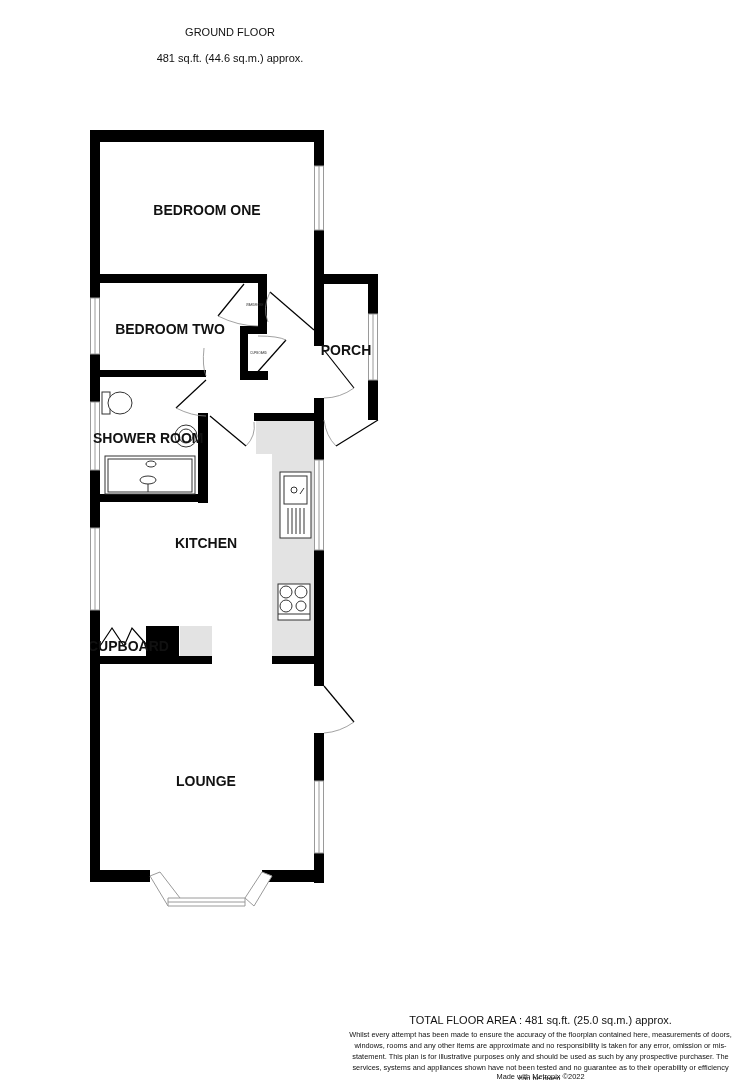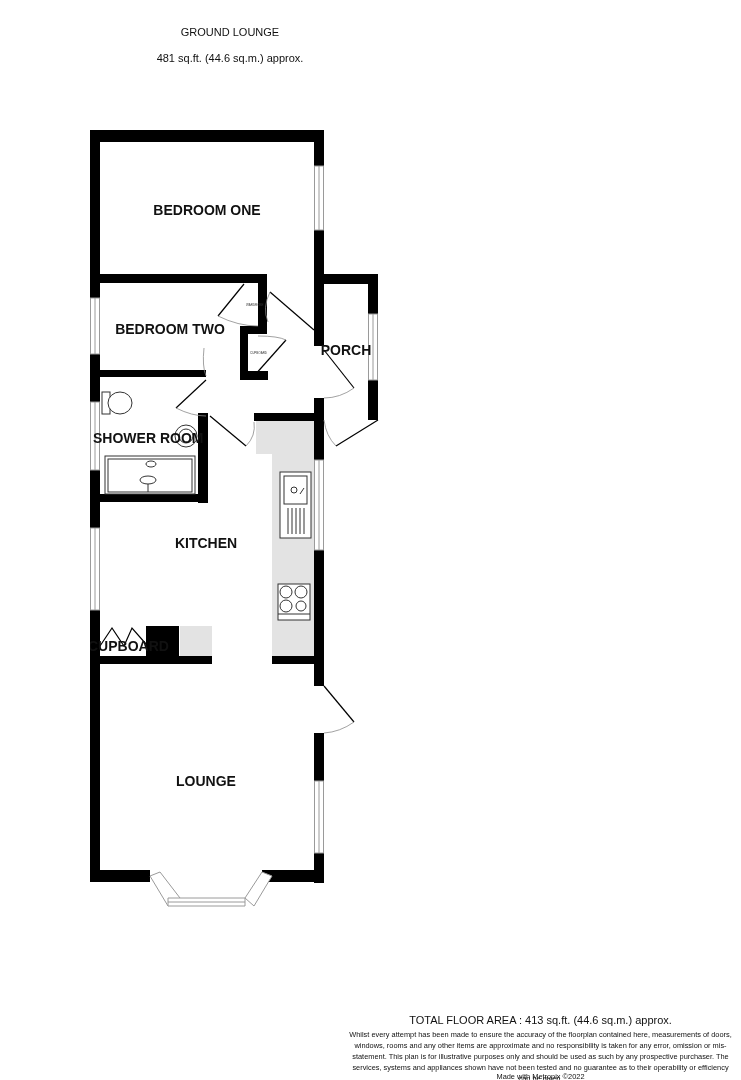--- a/index.html
+++ b/index.html
@@ -11,21 +11,21 @@
     .room-label { font-family: "Liberation Sans", sans-serif; font-weight: bold; font-size: 14px; fill: #111; }
     .tiny-label { font-family: "Liberation Sans", sans-serif; font-size: 3px; fill: #333; }
     .footer { position: absolute; left: 340px; width: 401px; text-align: center; color: #111; }
     #footer-total { top: 1014px; font-size: 11px; }
     #footer-disclaimer { top: 1029px; font-size: 7.4px; line-height: 11px; padding: 0 8px; box-sizing: border-box; }
     #footer-credit { top: 1072px; font-size: 7.4px; }
   </style>
 </head>
 <body>
 
-<div class="hdr" id="hdr-title">GROUND LOUNGE</div>
+<div class="hdr" id="hdr-title">GROUND FLOOR</div>
 <div class="hdr" id="hdr-area">481 sq.ft. (44.6 sq.m.) approx.</div>
 
 <svg class="plan" width="741" height="1080" viewBox="0 0 741 1080">
 
   <g fill="#e3e3e3">
     <polygon points="256,420 316,420 316,657 272,657 272,454 256,454"></polygon>
     <rect x="180" y="626" width="32" height="31"></rect>
   </g>
 
   <g fill="#000">
@@ -156,15 +156,15 @@
   <text class="room-label" x="93" y="443">SHOWER ROOM</text>
   <text class="room-label" x="206" y="548" text-anchor="middle">KITCHEN</text>
   <text class="room-label" x="88" y="651" font-size="12">CUPBOARD</text>
   <text class="room-label" x="206" y="786" text-anchor="middle">LOUNGE</text>
   <text class="tiny-label" x="246" y="306">WARDROBE</text>
   <text class="tiny-label" x="250" y="354">CUPBOARD</text>
 
   <rect x="0" y="620" width="90" height="40" fill="#fff"></rect>
 </svg>
 
-<div class="footer" id="footer-total">TOTAL FLOOR AREA : 413 sq.ft. (44.6 sq.m.) approx.</div>
+<div class="footer" id="footer-total">TOTAL FLOOR AREA : 481 sq.ft. (25.0 sq.m.) approx.</div>
 <div class="footer" id="footer-disclaimer">Whilst every attempt has been made to ensure the accuracy of the floorplan contained here, measurements of doors, windows, rooms and any other items are approximate and no responsibility is taken for any error, omission or mis-statement. This plan is for illustrative purposes only and should be used as such by any prospective purchaser. The services, systems and appliances shown have not been tested and no guarantee as to their operability or efficiency can be given.</div>
 <div class="footer" id="footer-credit">Made with Metropix ©2022</div>
 
 </body></html>

